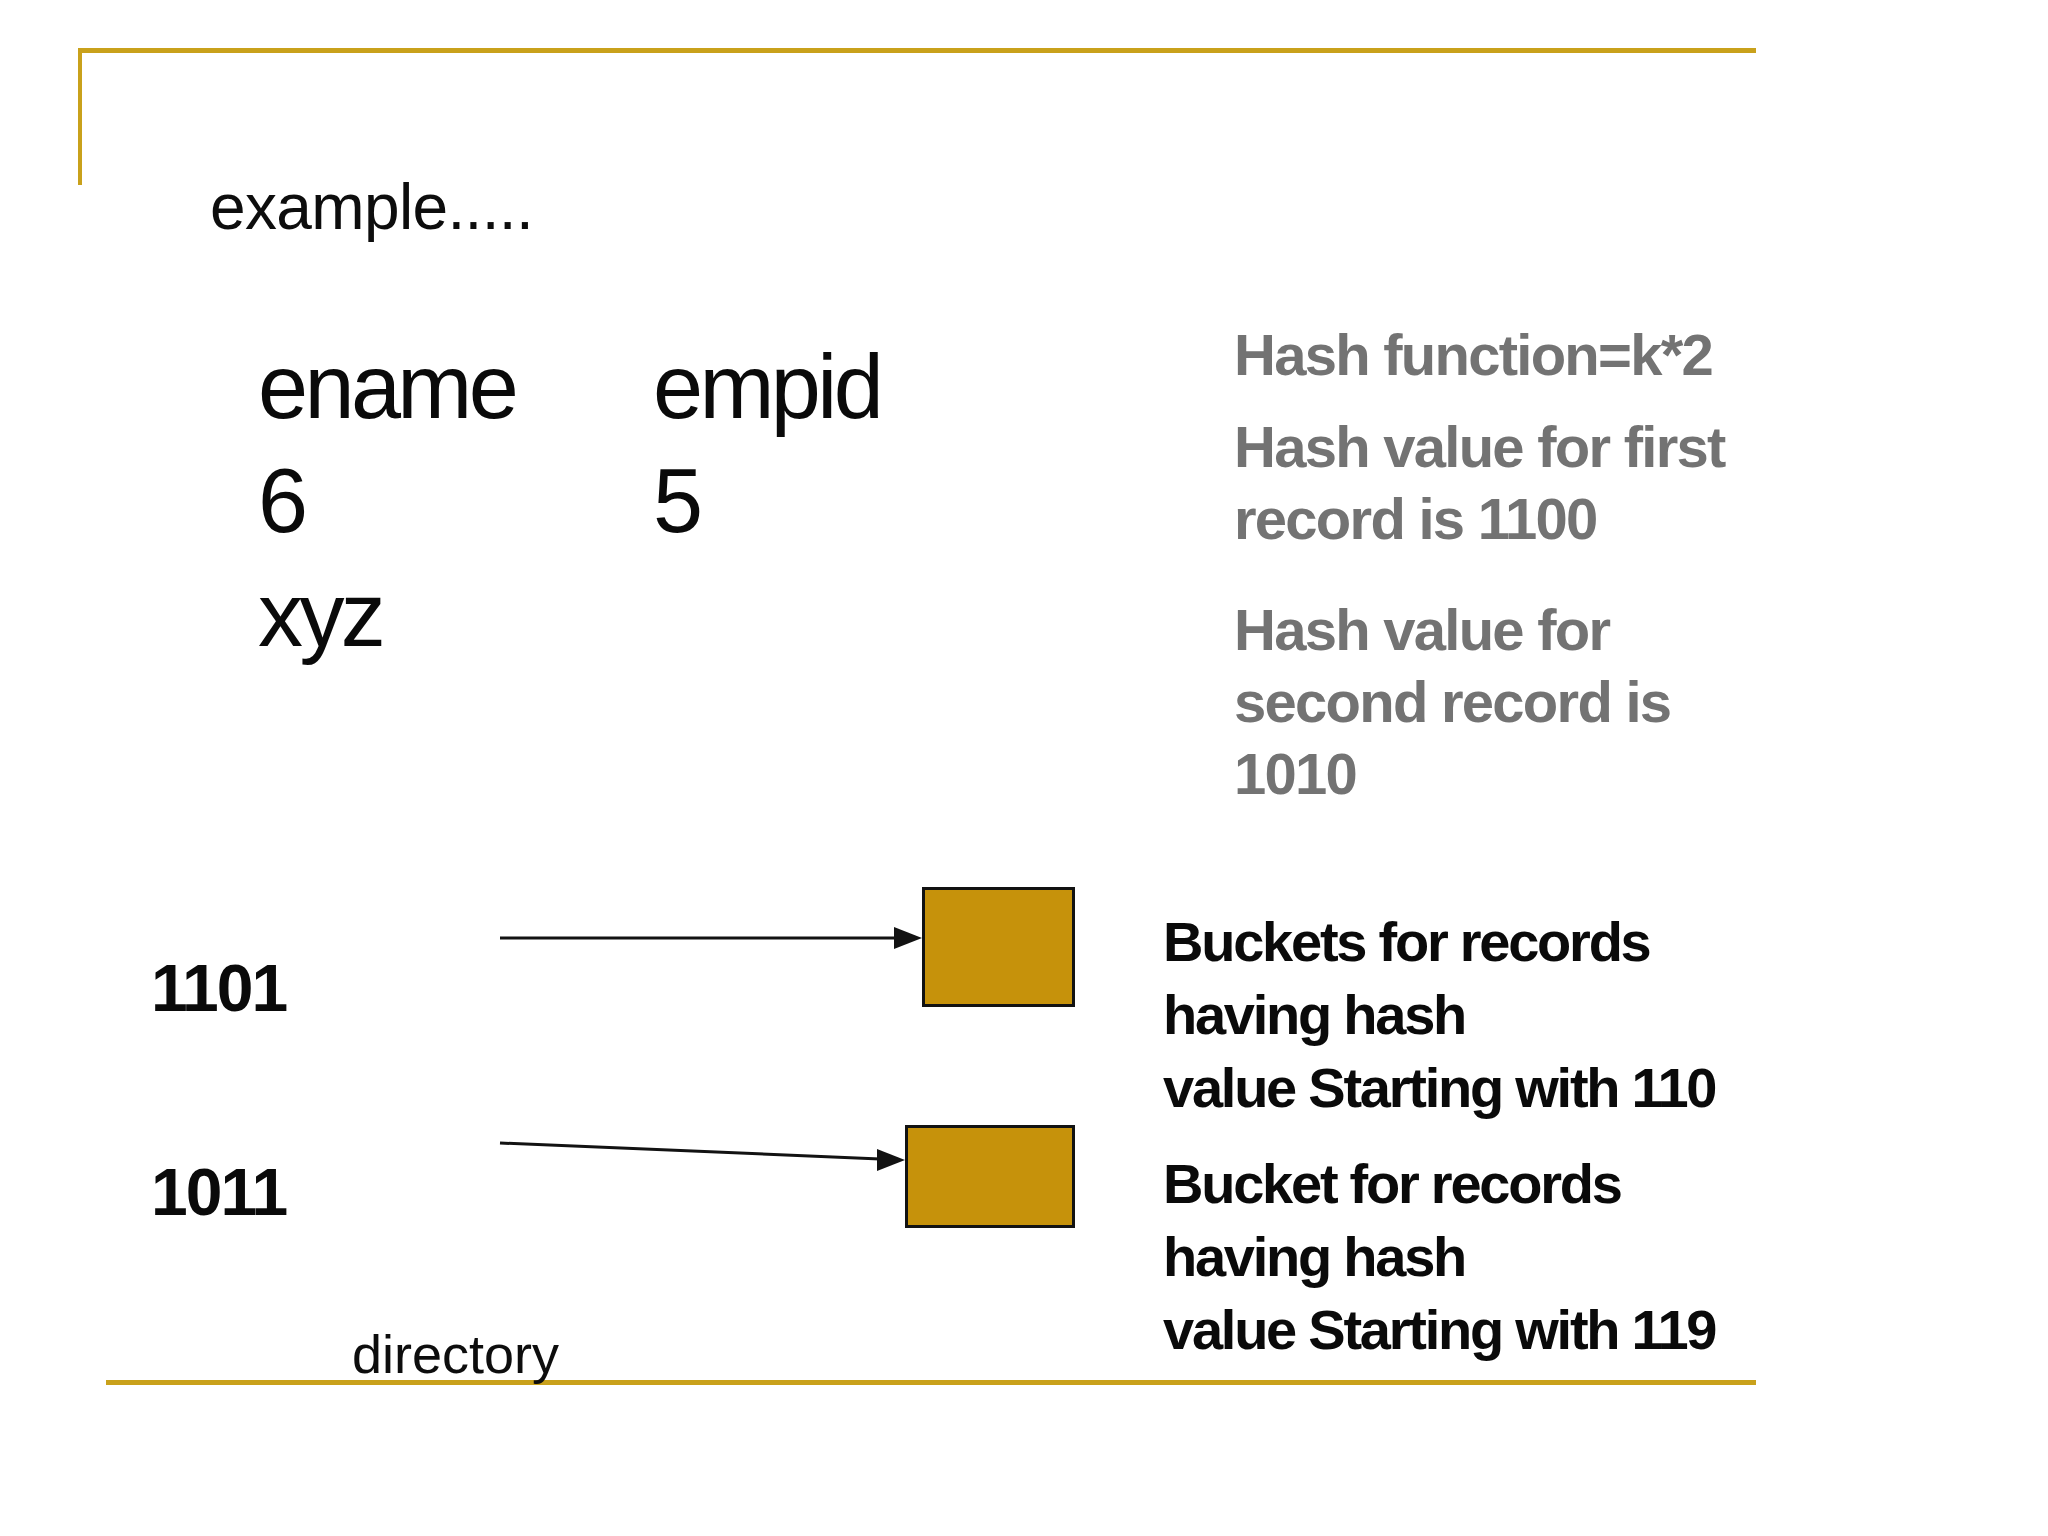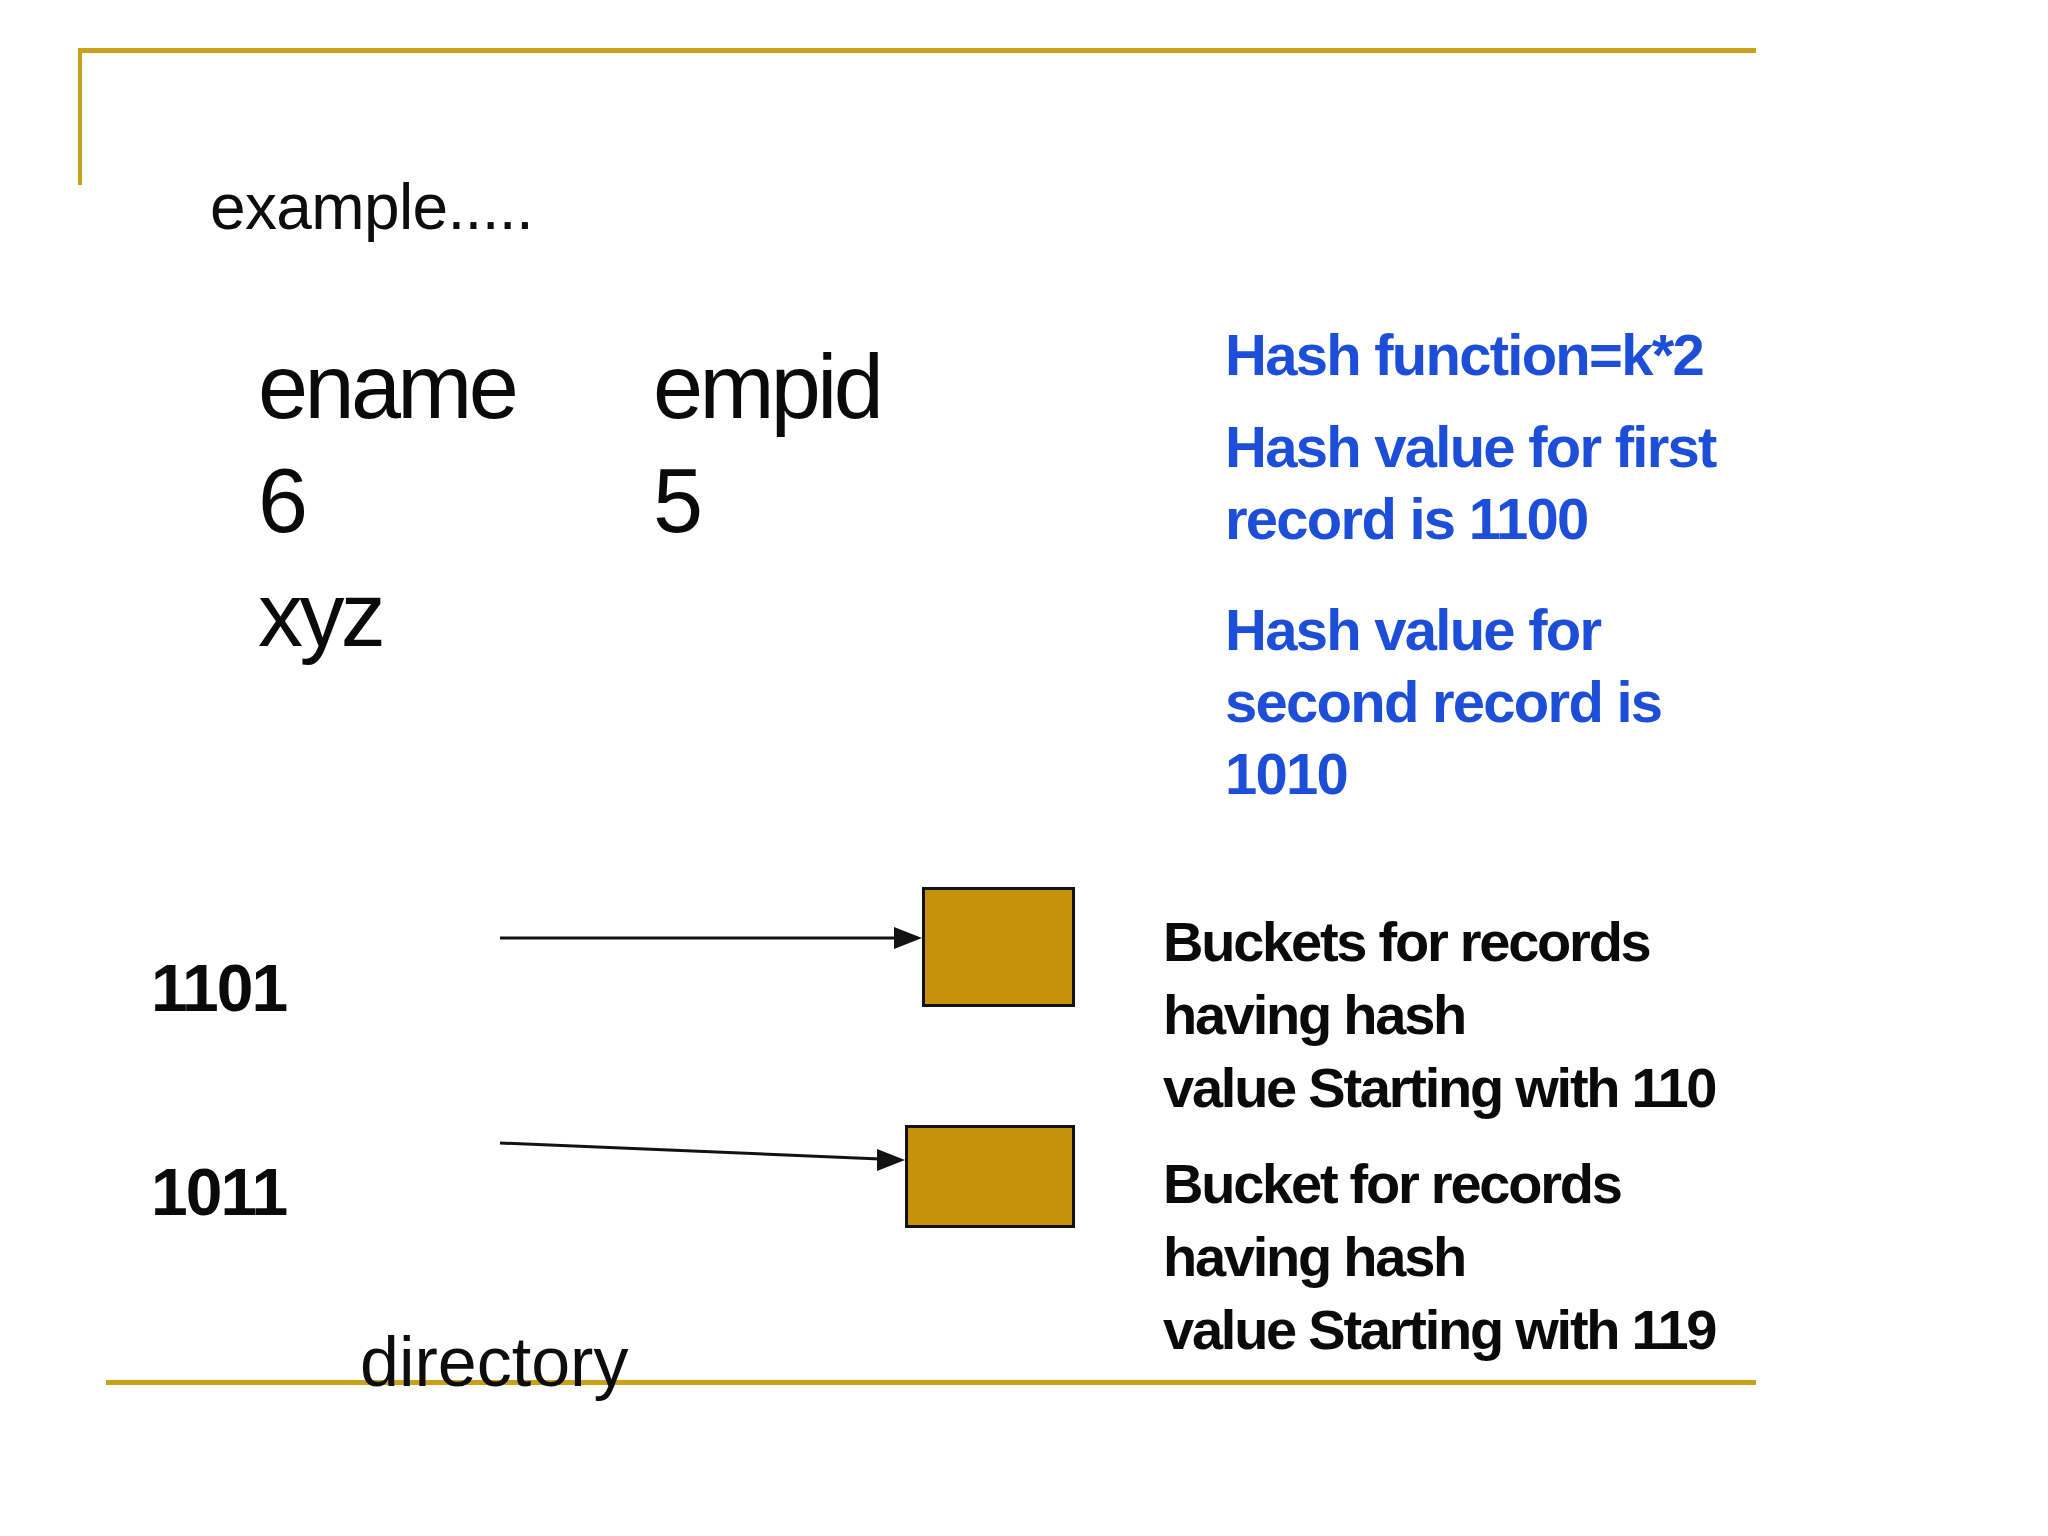--- a/index.html
+++ b/index.html
@@ -26,23 +26,23 @@
 
   .records-table {
     position: absolute; left: 258px; top: 330px;
     display: grid; grid-template-columns: 395px auto;
     font-size: 90px; line-height: 114px; letter-spacing: -0.04em;
     color: #0a0a0a; white-space: nowrap;
   }
 
   .notes { position: absolute; left: 1218px; width: 560px; }
   .note {
-    position: absolute; left: 7px;
+    position: absolute; left: 16px;
     font-size: 58px; font-weight: bold; line-height: 72px;
-    letter-spacing: -0.03em; white-space: pre-line; color: #1d4ed8;
+    letter-spacing: -0.03em; white-space: pre-line; color: #737373;
   }
   .note-1 { top: 0px; }
   .note-2 { top: 92px; }
   .note-3 { top: 275px; }
 
   .dir-entry {
     position: absolute; left: 142px;
     font-size: 66px; font-weight: bold; letter-spacing: -0.03em;
     line-height: 1.1; color: #0a0a0a; white-space: nowrap; margin-left: 9px;
   }
@@ -60,22 +60,22 @@
 
   .annotation {
     position: absolute; left: 1163px;
     font-size: 56px; font-weight: bold; line-height: 73px;
     letter-spacing: -0.04em; white-space: pre-line; color: #0a0a0a;
   }
   .annotation-1 { top: 905px; }
   .annotation-2 { top: 1147px; }
 
   .dir-label {
-    position: absolute; left: 360px; top: 1327px;
-    font-size: 70px; line-height: 1.0; color: #0d0d0d; white-space: nowrap;
+    position: absolute; left: 352px; top: 1327px;
+    font-size: 54px; line-height: 1.0; color: #0d0d0d; white-space: nowrap;
   }
 
   .arrow-layer { position: absolute; left: 0; top: 0; width: 2048px; height: 1536px; pointer-events: none; }
 </style>
 </head>
 <body>
 
 <div class="slide">
 
   <div class="accent-h accent-top"></div>

